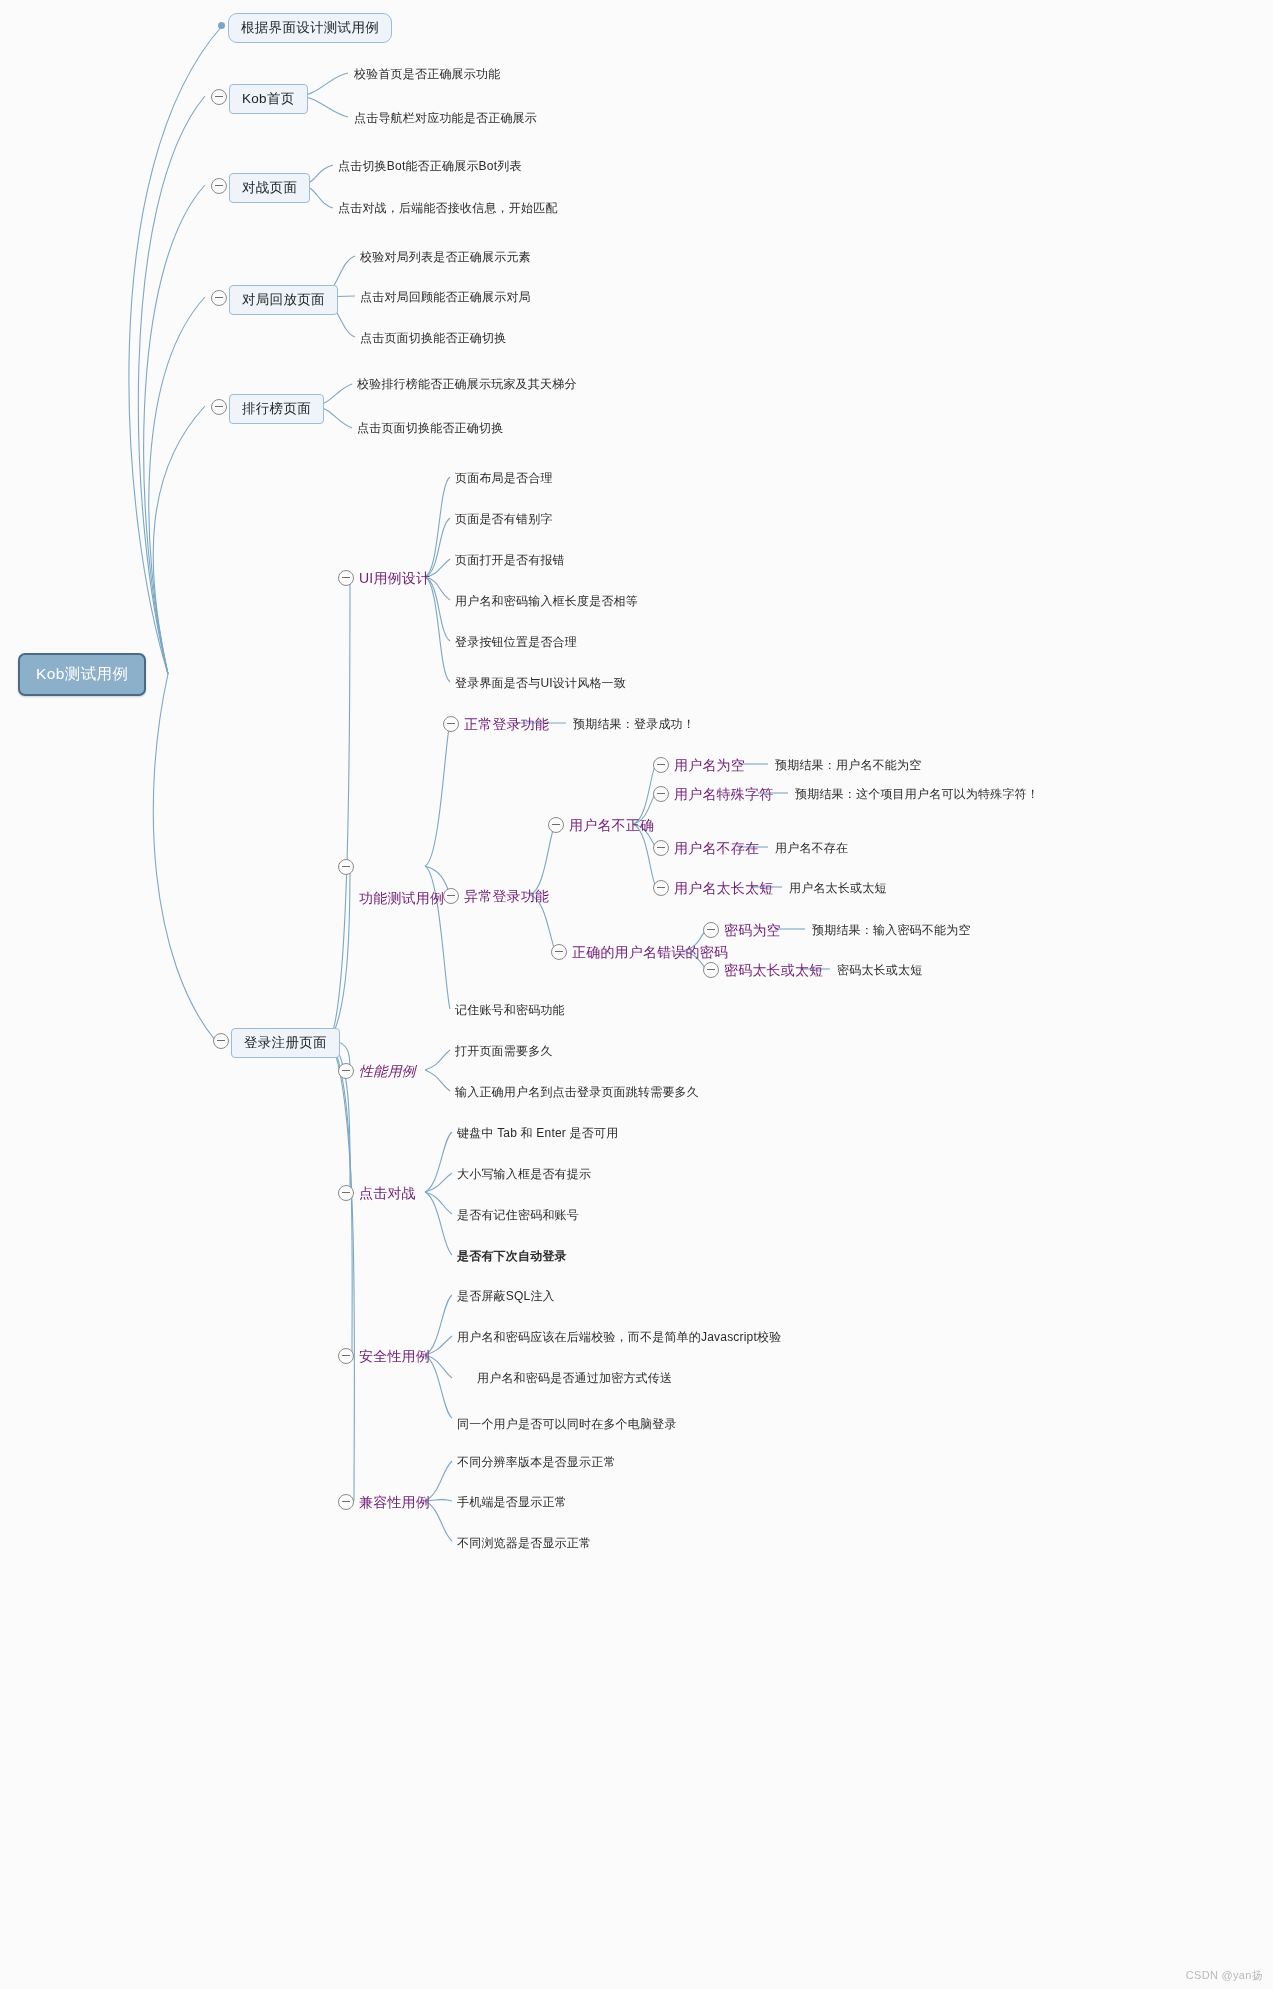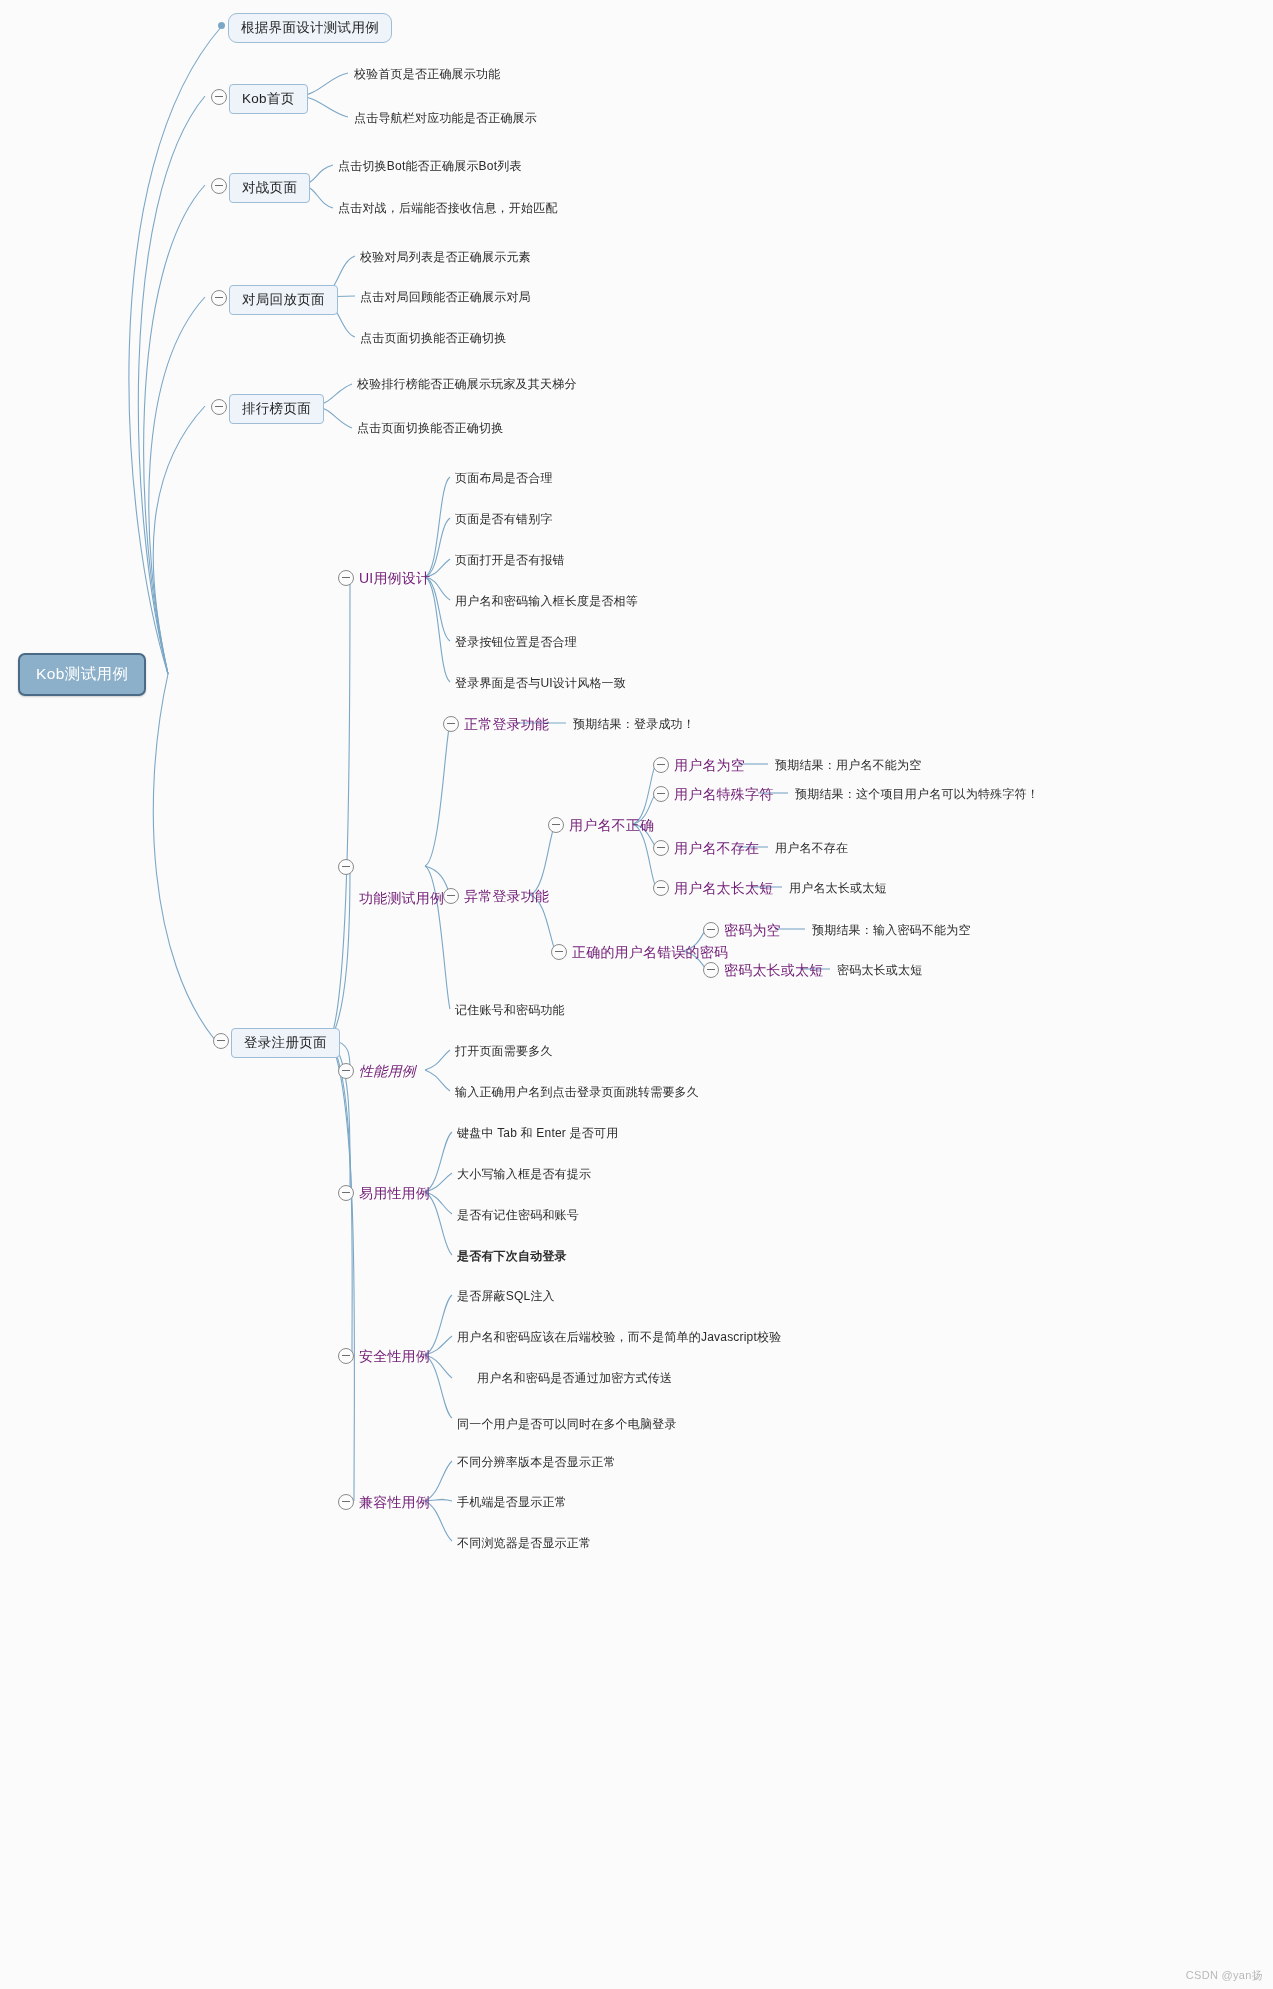--- a/index.html
+++ b/index.html
@@ -244,21 +244,21 @@
   <div class="node plain" style="left:837px;top:962px;">密码太长或太短</div>
 
   <div class="node plain" style="left:455px;top:1002px;">记住账号和密码功能</div>
 
   <span class="toggle" style="left:338px;top:1063px;"></span>
   <div class="node branch-label" style="left:359px;top:1063px;font-style:italic;">性能用例</div>
   <div class="node plain" style="left:455px;top:1043px;">打开页面需要多久</div>
   <div class="node plain" style="left:455px;top:1084px;">输入正确用户名到点击登录页面跳转需要多久</div>
 
   <span class="toggle" style="left:338px;top:1185px;"></span>
-  <div class="node branch-label" style="left:359px;top:1185px;">易用性用例</div>
+  <div class="node branch-label" style="left:359px;top:1185px;">点击对战</div>
   <div class="node plain" style="left:457px;top:1125px;">键盘中 Tab 和 Enter 是否可用</div>
   <div class="node plain" style="left:457px;top:1166px;">大小写输入框是否有提示</div>
   <div class="node plain" style="left:457px;top:1207px;">是否有记住密码和账号</div>
   <div class="node plain" style="left:457px;top:1248px;font-weight:bold;">是否有下次自动登录</div>
 
   <span class="toggle" style="left:338px;top:1348px;"></span>
   <div class="node branch-label" style="left:359px;top:1348px;">安全性用例</div>
   <div class="node plain" style="left:457px;top:1288px;">是否屏蔽SQL注入</div>
   <div class="node plain" style="left:457px;top:1329px;">用户名和密码应该在后端校验，而不是简单的Javascript校验</div>
   <div class="node plain" style="left:457px;top:1370px;margin-left:20px;">用户名和密码是否通过加密方式传送</div>

